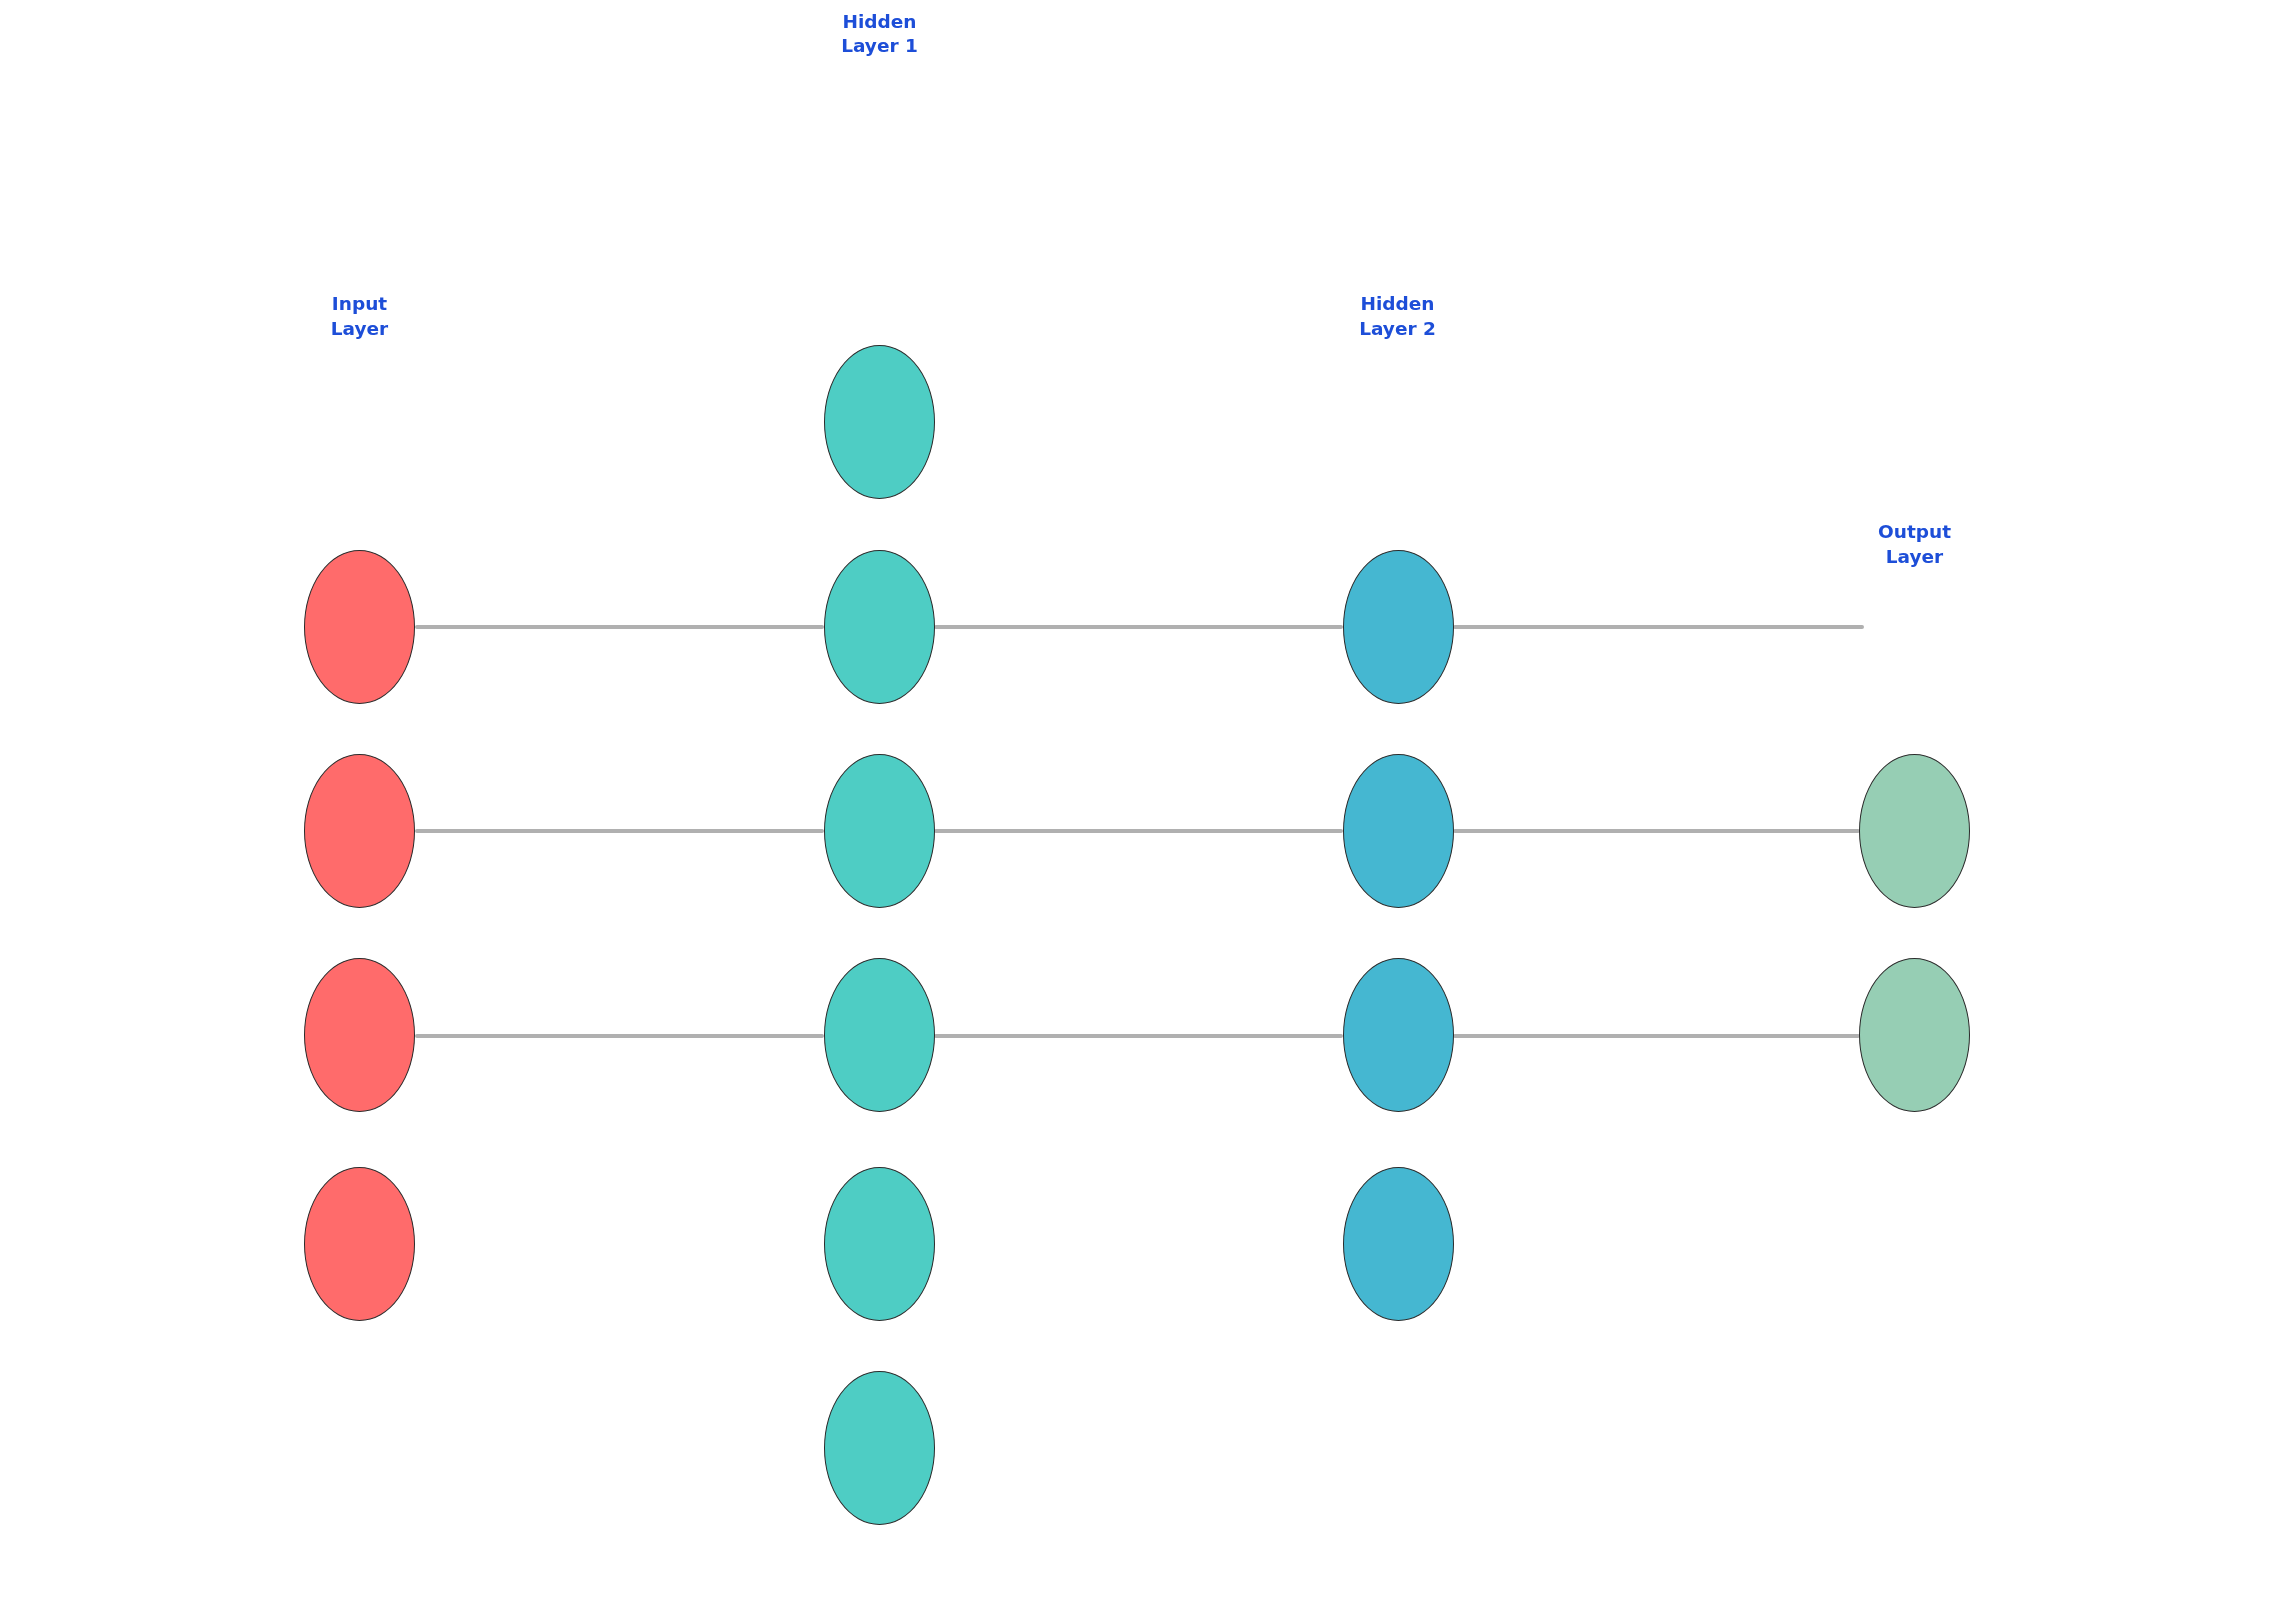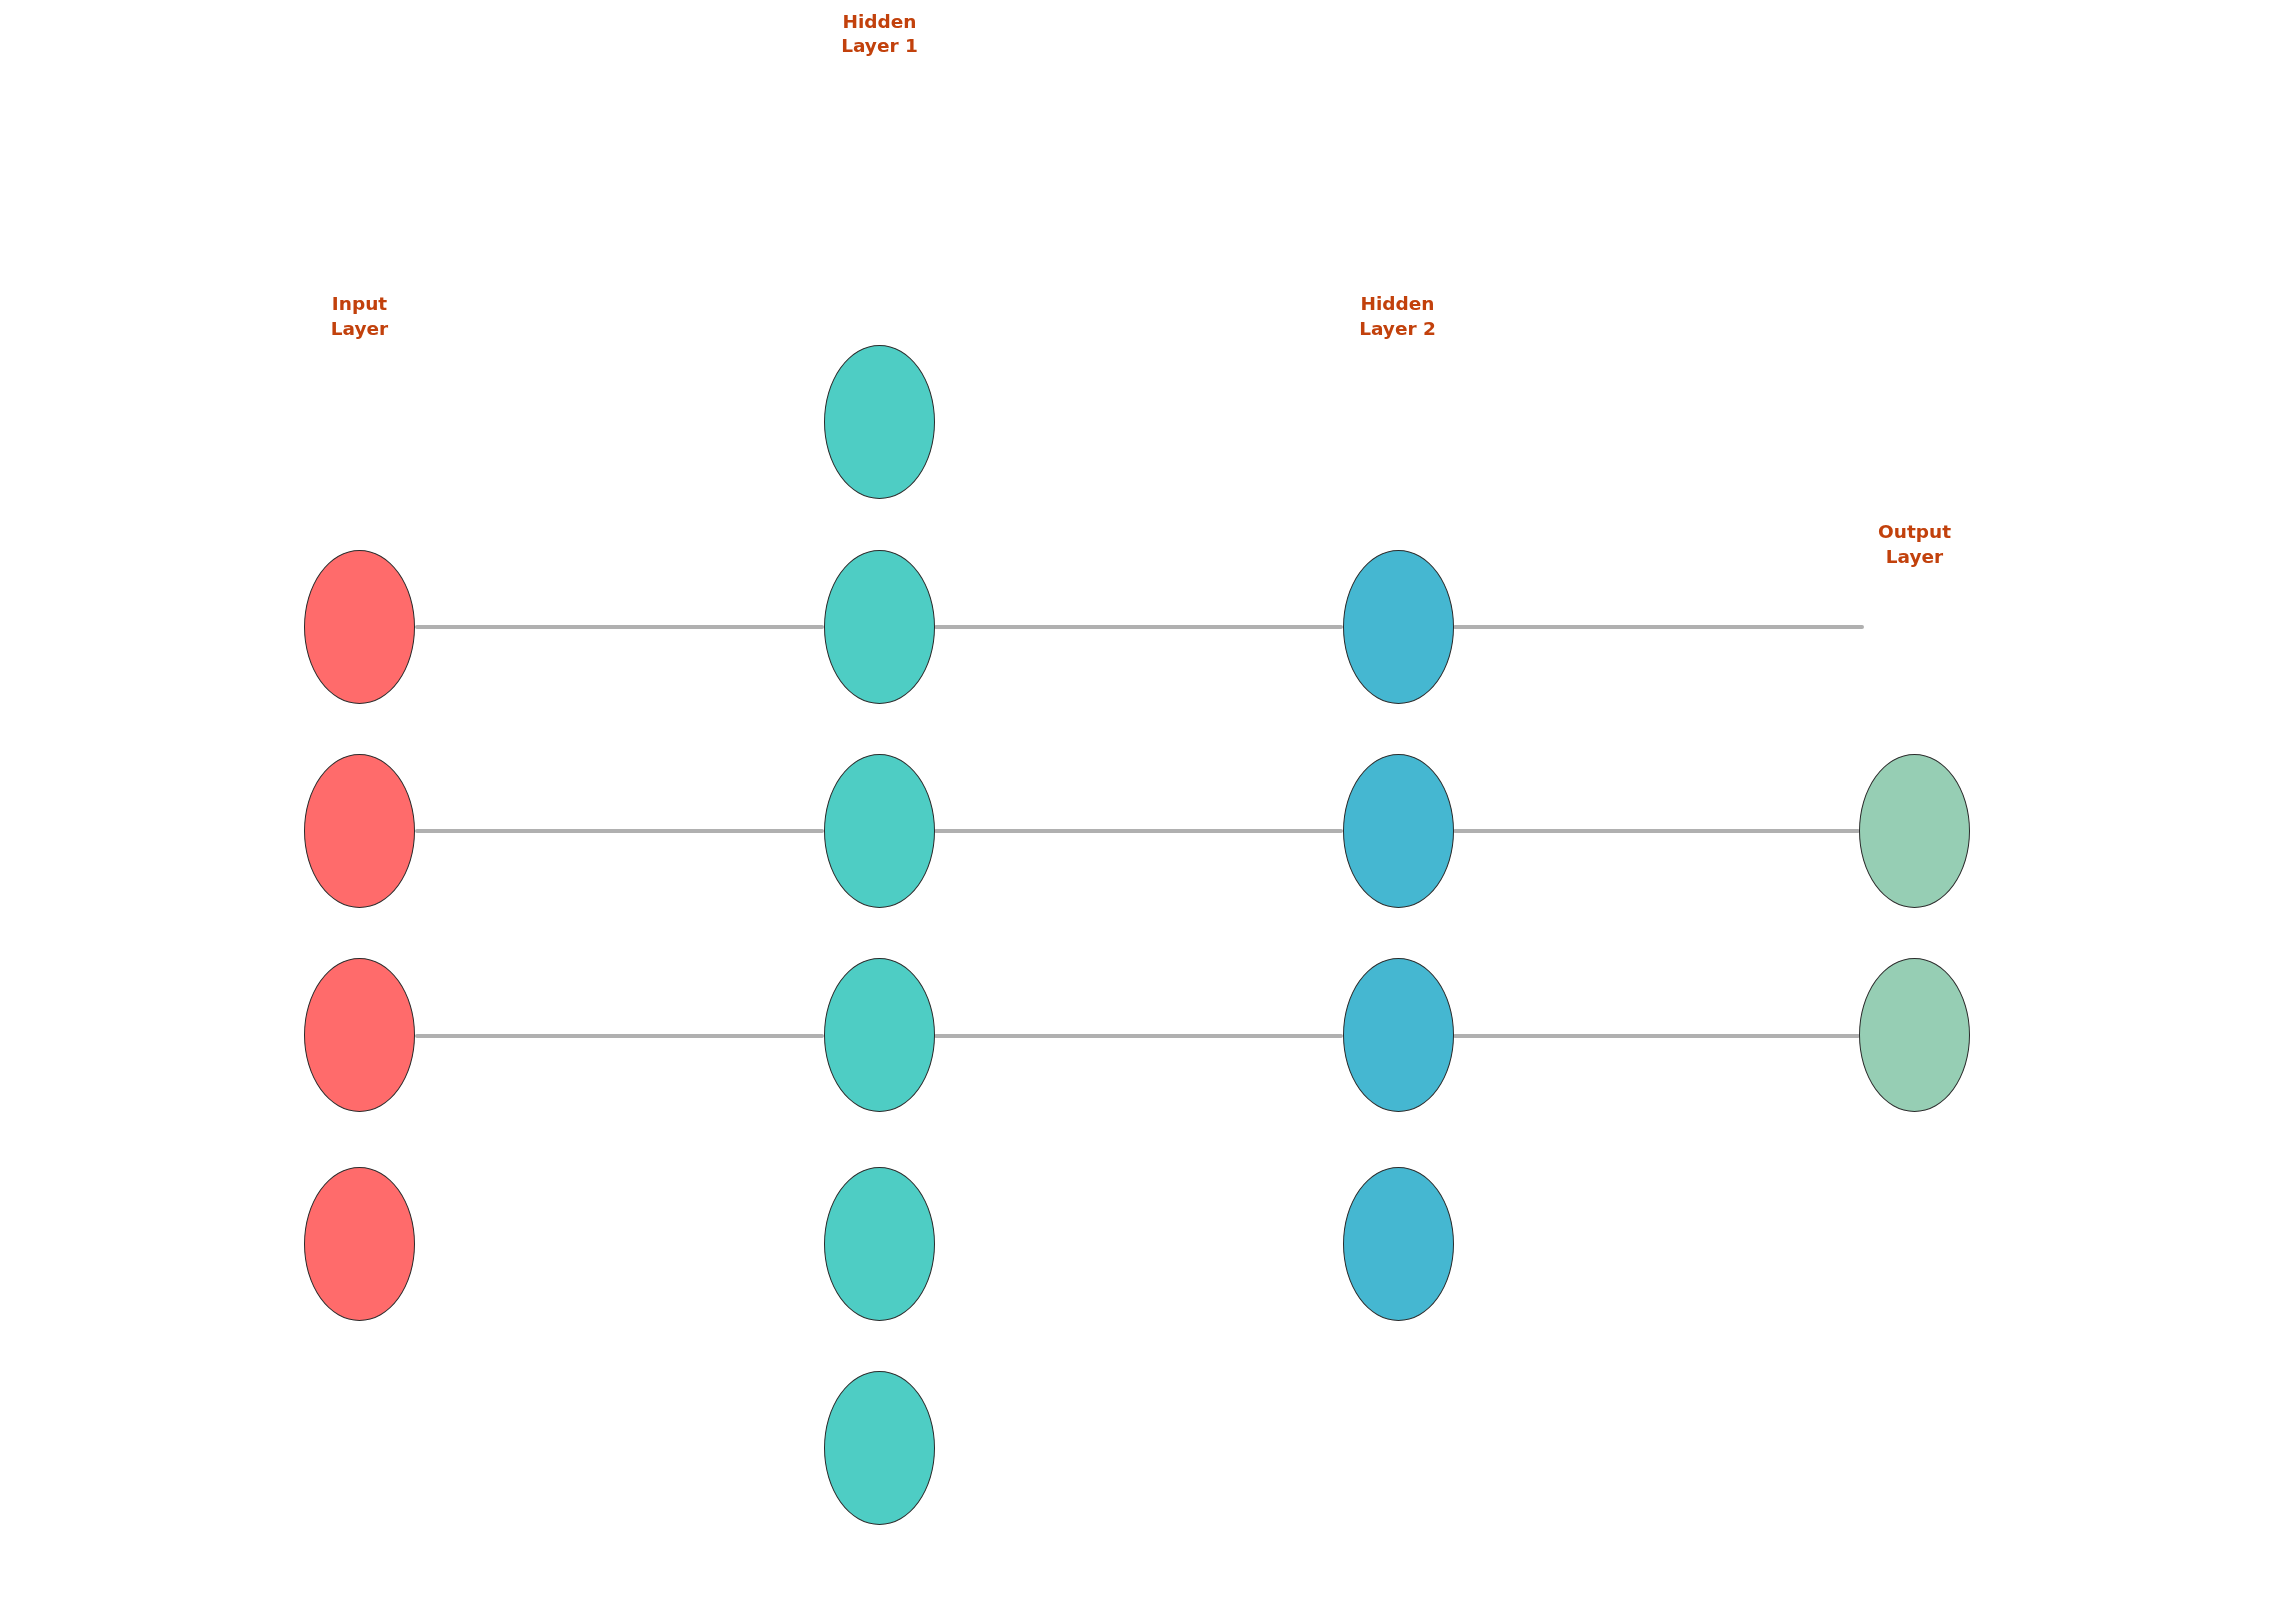--- a/index.html
+++ b/index.html
@@ -59,21 +59,21 @@
     position: absolute;
     box-sizing: border-box;
     border-radius: 50%;
     border: 1.4px solid #2b2b2b;
   }
 
   .layer-label {
     position: absolute;
     font-size: 18.5px;
     font-weight: 700;
-    color: #c2410c;
+    color: #1d4ed8;
     line-height: 1.33;
     white-space: pre-line;
     text-align: center;
   }
 </style>
 </head>
 <body>
 
 <div id="canvas">
 

